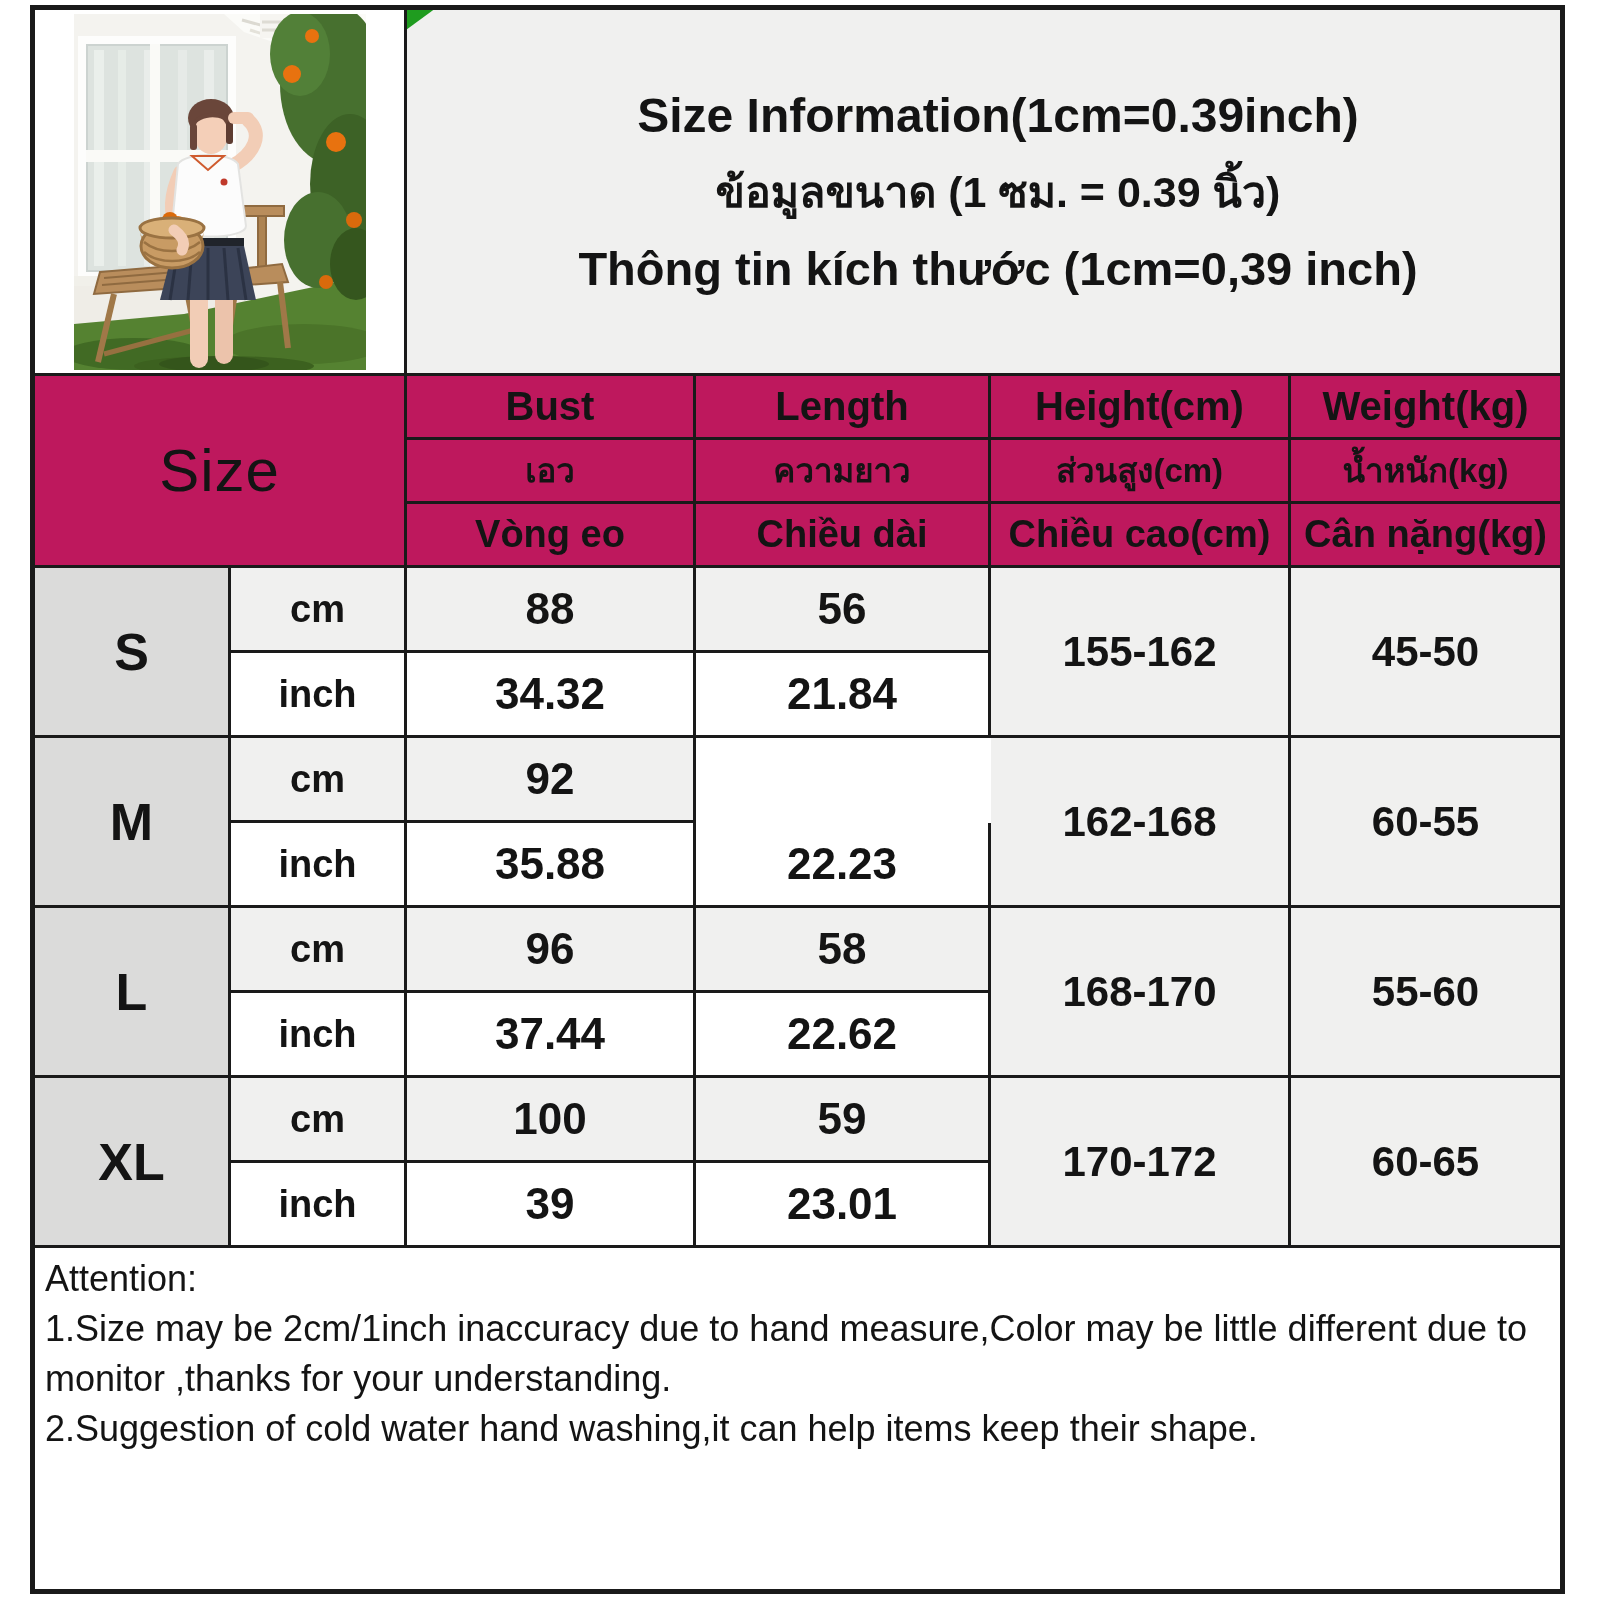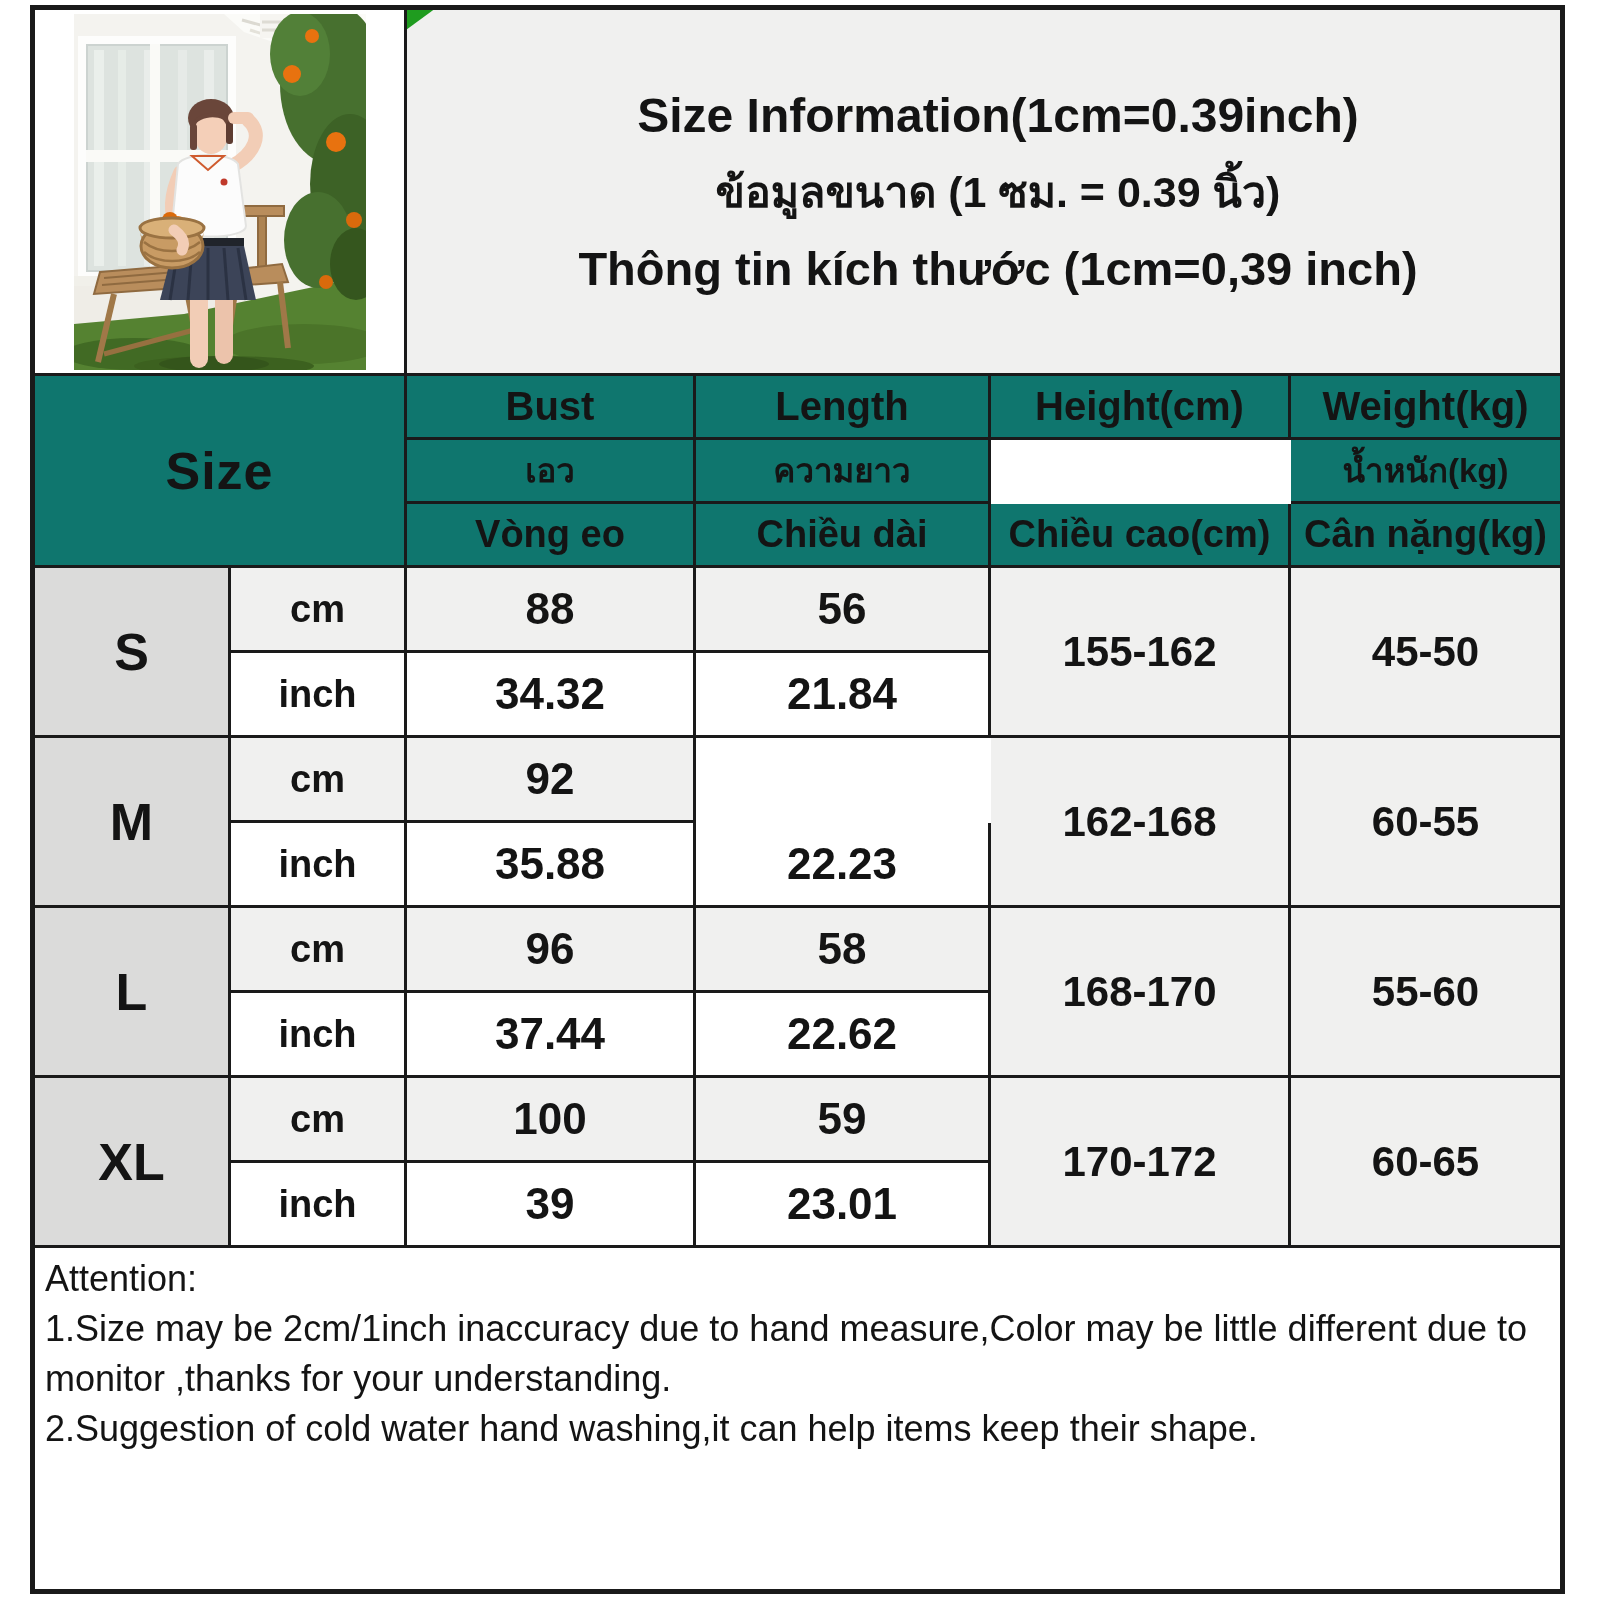--- a/index.html
+++ b/index.html
@@ -28,36 +28,36 @@
     box-sizing:border-box;
     border-right:3px solid var(--bd);
     border-bottom:3px solid var(--bd);
     display:flex;align-items:center;justify-content:center;
     overflow:hidden;
     text-align:center;
   }
   .nr{border-right:none;}
   .nb{border-bottom:none;}
   .bg-cell{background:#f0f0ef;}
-  .bg-head{background:#0f766e;}
+  .bg-head{background:#be185d;}
   .bg-size{background:#dbdbda;}
   .bg-white{background:#ffffff;}
 
   .photo-cell{padding:4px 0 0 0;align-items:flex-start;justify-content:center;background:#ffffff;}
   .title-cell{position:relative;flex-direction:column;gap:15px;background:#f0f0ef;padding-left:29px;}
   .title-en{font-size:48px;font-weight:bold;}
   .title-th{font-size:43px;font-weight:bold;}
   .title-vi{font-size:47px;font-weight:bold;}
   .corner-tri{
     position:absolute;top:-2px;left:-1px;
     width:0;height:0;
     border-top:22px solid #1f9c1f;
     border-right:30px solid transparent;
   }
-  .size-head{font-size:52px;font-weight:bold;letter-spacing:1px;}
+  .size-head{font-size:60px;font-weight:normal;letter-spacing:1px;}
   .h-en{font-size:40px;font-weight:bold;}
   .h-th{font-size:33px;font-weight:bold;}
   .h-vi{font-size:38px;font-weight:bold;}
   .sz{font-size:52px;font-weight:bold;}
   .unit{font-size:38px;font-weight:bold;}
   .val{font-size:44px;font-weight:bold;}
   .range{font-size:42px;font-weight:bold;}
 
   .attention{
     flex-direction:column;align-items:flex-start;justify-content:flex-start;
@@ -186,20 +186,21 @@
 
   <div class="c bg-head size-head" style="grid-area:2/1/5/3">Size</div>
 
   <div class="c bg-head h-en" style="grid-area:2/3/3/4">Bust</div>
   <div class="c bg-head h-en" style="grid-area:2/4/3/5">Length</div>
   <div class="c bg-head h-en" style="grid-area:2/5/3/6">Height(cm)</div>
   <div class="c bg-head h-en nr" style="grid-area:2/6/3/7">Weight(kg)</div>
 
   <div class="c bg-head h-th" style="grid-area:3/3/4/4">เอว</div>
   <div class="c bg-head h-th" style="grid-area:3/4/4/5">ความยาว</div>
+  <div class="c bg-head h-th" style="grid-area:3/5/4/6">ส่วนสูง(cm)</div>
   <div class="c bg-head h-th nr" style="grid-area:3/6/4/7">น้ำหนัก(kg)</div>
 
   <div class="c bg-head h-vi" style="grid-area:4/3/5/4">Vòng eo</div>
   <div class="c bg-head h-vi" style="grid-area:4/4/5/5">Chiều dài</div>
   <div class="c bg-head h-vi" style="grid-area:4/5/5/6">Chiều cao(cm)</div>
   <div class="c bg-head h-vi nr" style="grid-area:4/6/5/7">Cân nặng(kg)</div>
 
   <div class="c bg-size sz" style="grid-area:5/1/7/2">S</div>
   <div class="c bg-cell unit" style="grid-area:5/2/6/3">cm</div>
   <div class="c bg-cell val" style="grid-area:5/3/6/4">88</div>

